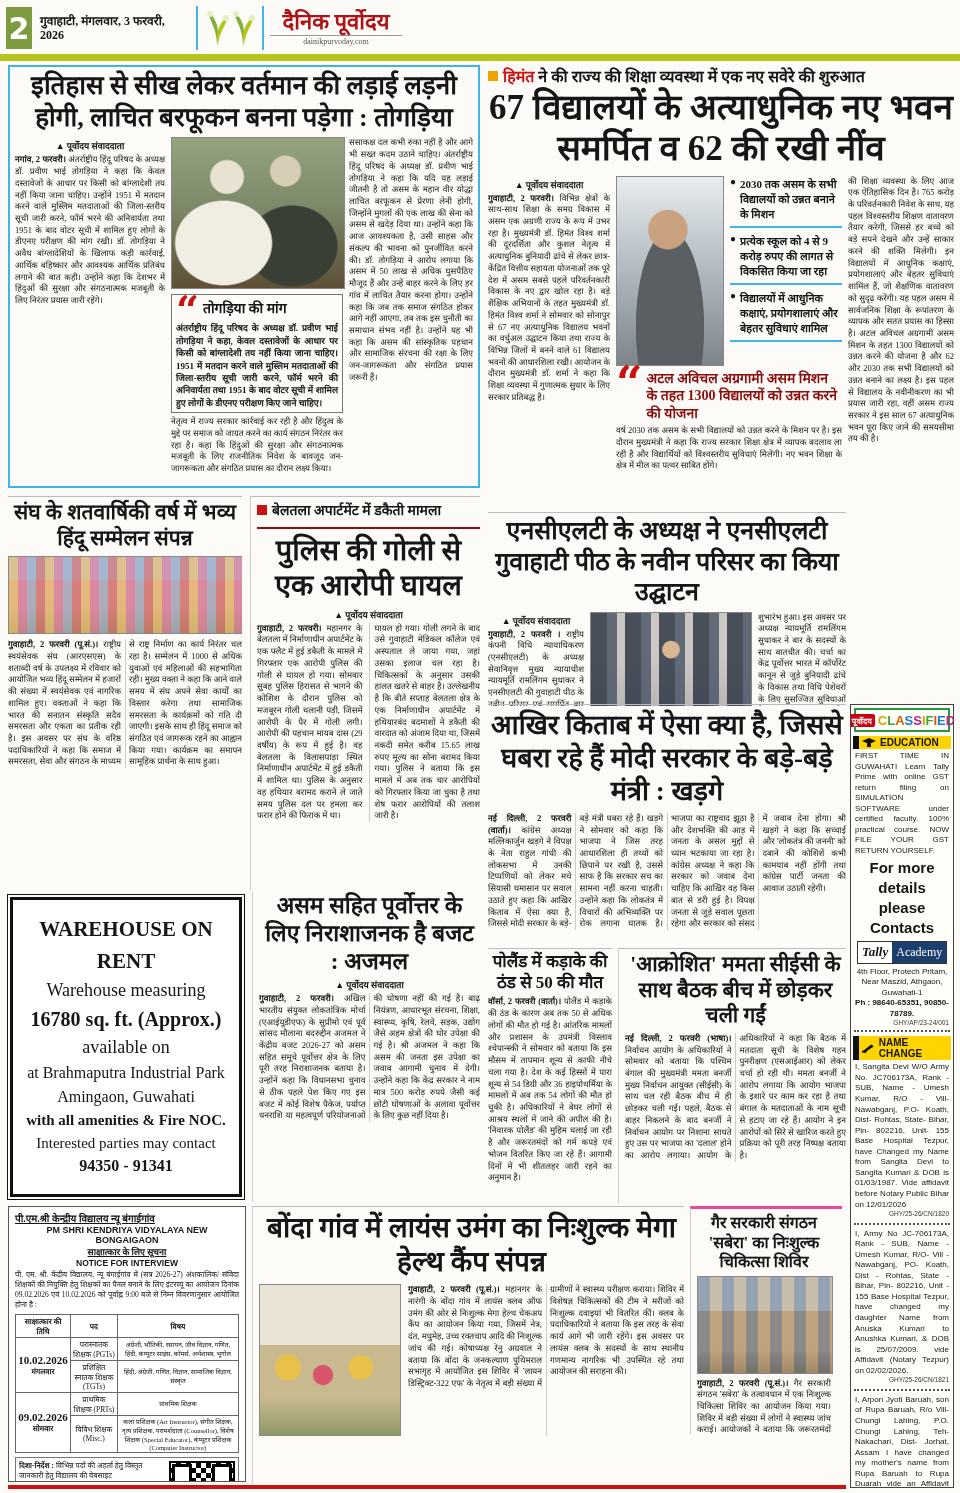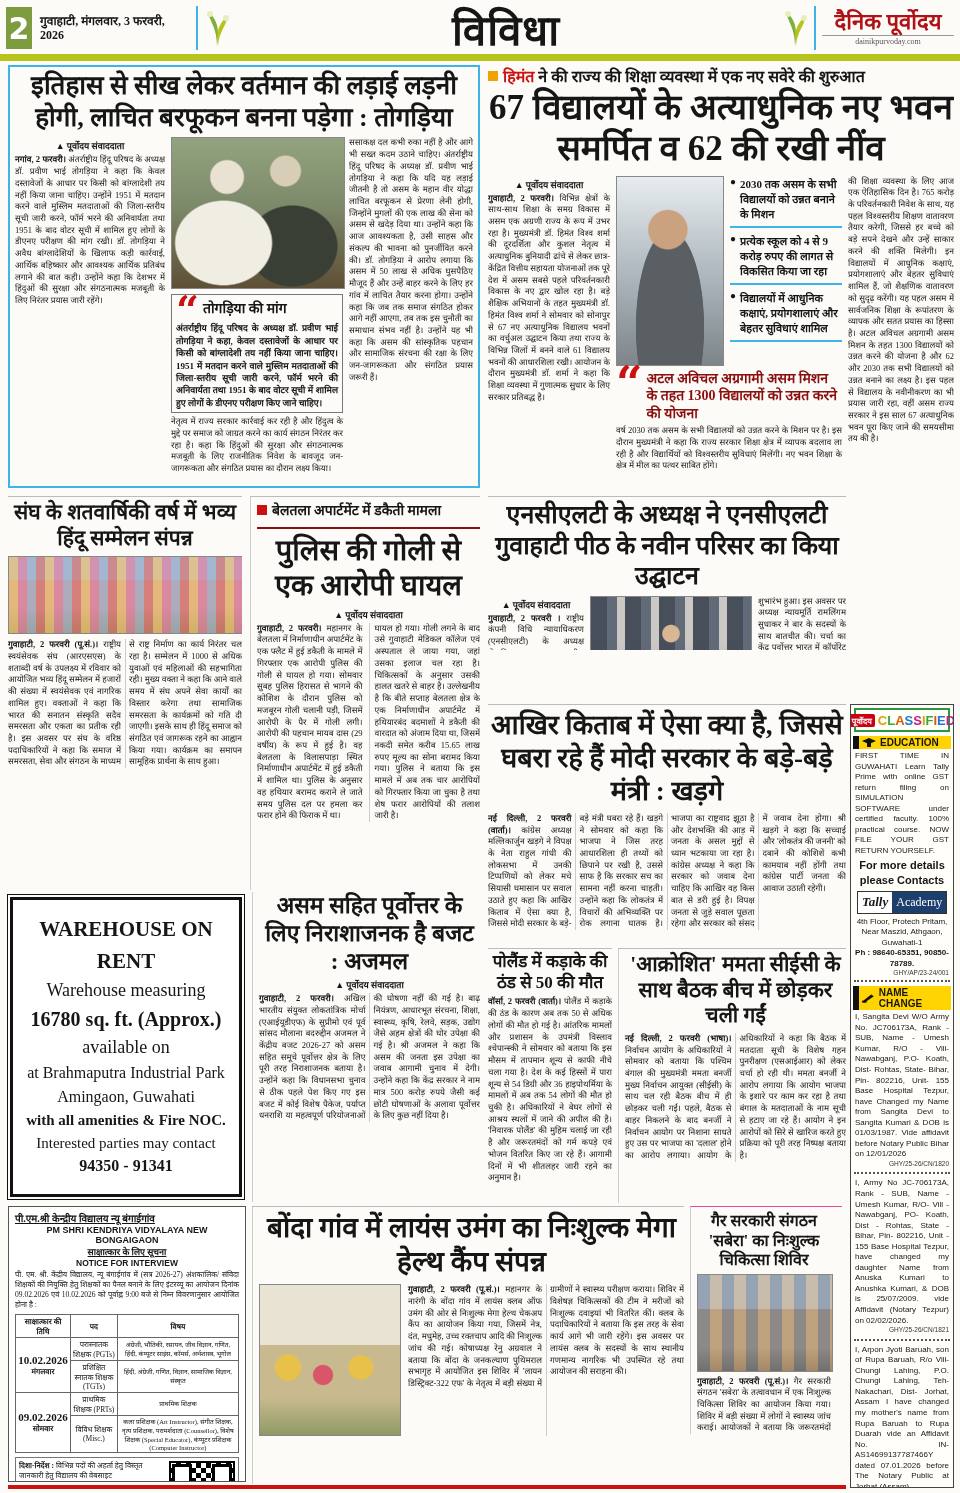--- a/index.html
+++ b/index.html
@@ -100,23 +100,20 @@
   <div class="abs hdr" style="left:6px;top:4px;width:948px;height:48px;">
     <div class="pageno">2</div>
     <div class="hdr-date">गुवाहाटी, मंगलवार, 3 फरवरी, 2026</div>
     <div class="vline"></div>
     <svg class="leaf" viewBox="0 0 26 40">
       <path d="M13 38 C13 20 6 14 4 4 C12 10 14 18 14 26 Z" fill="#7faf3c"></path>
       <path d="M14 38 C15 24 22 18 24 8 C16 14 13 22 13 30 Z" fill="#b6c41c"></path>
       <circle cx="6" cy="6" r="3" fill="#e4efc0"></circle>
         <circle cx="22" cy="10" r="3" fill="#e4efc0"></circle>
     </svg>
-    <div style="flex:1;text-align:center;">
-      <span class="masthead">विविधा</span>
-    </div>
     <svg class="leaf" viewBox="0 0 26 40">
       <path d="M13 38 C13 20 6 14 4 4 C12 10 14 18 14 26 Z" fill="#7faf3c"></path>
       <path d="M14 38 C15 24 22 18 24 8 C16 14 13 22 13 30 Z" fill="#b6c41c"></path>
       <circle cx="6" cy="6" r="3" fill="#e4efc0"></circle>
         <circle cx="22" cy="10" r="3" fill="#e4efc0"></circle>
     </svg>
     <div class="vline"></div>
     <div style="width:132px;">
       <div class="brand">दैनिक पूर्वोदय</div>
       <div class="brand-site">dainikpurvoday.com</div>
@@ -208,21 +205,21 @@
     </div>
     <div class="hl" style="font-size:29px;margin:4px 0;">पुलिस की गोली से एक आरोपी घायल</div>
     <div class="byline">▲ पूर्वोदय संवाददाता</div>
     <div style="display:flex;gap:6px;">
       <div class="bodytxt" style="flex:1;"><span class="dl">गुवाहाटी, 2 फरवरी।</span>
         <span>महानगर के बेलतला में निर्माणाधीन अपार्टमेंट के एक फ्लैट में हुई डकैती के मामले में गिरफ्तार एक आरोपी पुलिस की गोली से घायल हो गया। सोमवार सुबह पुलिस हिरासत से भागने की कोशिश के दौरान पुलिस को मजबूरन गोली चलानी पड़ी, जिसमें आरोपी के पैर में गोली लगी। आरोपी की पहचान मायब दास (29 वर्षीय) के रूप में हुई है। वह बेलतला के विलासपाड़ा स्थित निर्माणाधीन अपार्टमेंट में हुई डकैती में शामिल था। पुलिस के अनुसार वह हथियार बरामद कराने ले जाते समय पुलिस दल पर हमला कर फरार होने की फिराक में था।</span></div>
       <div class="bodytxt" style="flex:1;border-left:1px solid #ccc;padding-left:5px;">घायल हो गया। गोली लगने के बाद उसे गुवाहाटी मेडिकल कॉलेज एवं अस्पताल ले जाया गया, जहां उसका इलाज चल रहा है। चिकित्सकों के अनुसार उसकी हालत खतरे से बाहर है। उल्लेखनीय है कि बीते सप्ताह बेलतला क्षेत्र के एक निर्माणाधीन अपार्टमेंट में हथियारबंद बदमाशों ने डकैती की वारदात को अंजाम दिया था, जिसमें नकदी समेत करीब 15.65 लाख रुपए मूल्य का सोना बरामद किया गया। पुलिस ने बताया कि इस मामले में अब तक चार आरोपियों को गिरफ्तार किया जा चुका है तथा शेष फरार आरोपियों की तलाश जारी है।</div>
     </div>
   </div>
 
-  <div class="abs" style="left:488px;top:496px;width:358px;height:154px;overflow:hidden;border-top:1px solid #bbb;padding-top:3px;">
+  <div class="abs" style="left:488px;top:512px;width:358px;height:194px;overflow:hidden;border-top:1px solid #bbb;padding-top:3px;">
     <div class="hl" style="font-size:25px;">एनसीएलटी के अध्यक्ष ने एनसीएलटी गुवाहाटी पीठ के नवीन परिसर का किया उद्घाटन</div>
     <div style="display:flex;gap:6px;margin-top:4px;">
       <div style="width:96px;">
         <div class="byline">▲ पूर्वोदय संवाददाता</div>
         <div class="bodytxt"><span class="dl">गुवाहाटी, 2 फरवरी ।</span>
           <span>राष्ट्रीय कंपनी विधि न्यायाधिकरण (एनसीएलटी) के अध्यक्ष सेवानिवृत्त मुख्य न्यायाधीश न्यायमूर्ति रामलिंगम सुधाकर ने एनसीएलटी की गुवाहाटी पीठ के नवीन परिसर एवं समर्पित बार रूम का सोमवार को विधिवत उद्घाटन किया। कार्यक्रम का शुभारंभ पारंपरिक दीप प्रज्वलन से हुआ, जिसमें एनसीएलटी के अधिकारियों एवं बार के सदस्यों ने भाग लिया। मंगलाचरण की ध्वनि के बीच नवीन परिसर का लोकार्पण हुआ।</span></div>
       </div>
       <div class="ph ph-nclt" style="width:160px;height:122px;"></div>
       <div style="flex:1;">
         <div class="bodytxt">शुभारंभ हुआ। इस अवसर पर अध्यक्ष न्यायमूर्ति रामलिंगम सुधाकर ने बार के सदस्यों के साथ बातचीत की। चर्चा का केंद्र पूर्वोत्तर भारत में कॉर्पोरेट कानून से जुड़े बुनियादी ढांचे के विकास तथा विधि पेशेवरों के लिए सुसज्जित सुविधाओं के महत्व पर रहा। न्यायालयीन कार्यवाही के डिजिटलीकरण, गुवाहाटी के न्यायिक परिदृश्य तथा क्षेत्रीय विकास की संभावनाओं पर भी चर्चा हुई। अंत में सभी अतिथियों ने नवीन परिसर का भ्रमण किया तथा बार के साथ संवाद कार्यक्रम का समापन हुआ।</div>
@@ -242,21 +239,21 @@
       <span class="cls-title"><span>C</span><span>L</span><span>A</span><span>S</span><span>S</span><span>I</span><span>F</span><span>I</span><span>E</span><span>D</span></span>
     </div>
     <div class="cls-sec">
       <svg width="14" height="10" viewBox="0 0 14 10">
           <polygon points="7,0 14,3 7,6 0,3" fill="#111"></polygon>
           <rect x="5" y="5" width="4" height="4" fill="#111"></rect>
         </svg>
       <span>EDUCATION</span>
     </div>
     <div class="cls-body">FIRST TIME IN GUWAHATI Learn Tally Prime with online GST return filing on SIMULATION SOFTWARE under certified faculty. 100% practical course. NOW FILE YOUR GST RETURN YOURSELF.</div>
-    <div class="cls-body" style="text-align:center;font-weight:bold;font-size:11px;margin-top:2px;">For more details please Contacts</div>
+    <div class="cls-body" style="text-align:center;font-weight:bold;font-size:15px;margin-top:2px;">For more details please Contacts</div>
     <div class="tally">
       <span class="tally-l">Tally</span>
       <span class="tally-r">Academy</span>
     </div>
     <div class="cls-body" style="text-align:center;">4th Floor, Protech Pritam, Near Maszid, Athgaon, Guwahati-1</div>
     <div class="cls-body" style="text-align:center;font-weight:bold;">Ph : 98640-65351,  90850-78789.</div>
     <span class="cls-code" style="padding-right:4px;">GHY/AP/23-24/001</span>
     <div class="dotted"></div>
     <div class="cls-sec">
       <svg width="14" height="9" viewBox="0 0 14 9">
@@ -351,21 +348,21 @@
 
   <div class="abs" style="left:252px;top:1206px;width:432px;height:278px;overflow:hidden;border-top:1px solid #bbb;border-left:1px solid #ccc;padding:4px 0 0 6px;">
     <div class="hl" style="font-size:28px;">बोंदा गांव में लायंस उमंग का निःशुल्क मेगा हेल्थ कैंप संपन्न</div>
     <div style="display:flex;gap:7px;margin-top:5px;">
       <div class="ph ph-lions" style="width:140px;height:150px;"></div>
       <div class="bodytxt cols2" style="flex:1;"><span class="dl">गुवाहाटी, 2 फरवरी (पू.सं.)।</span>
         <span>महानगर के नारंगी के बोंदा गांव में लायंस क्लब ऑफ उमंग की ओर से निःशुल्क मेगा हेल्थ चेकअप कैंप का आयोजन किया गया, जिसमें नेत्र, दंत, मधुमेह, उच्च रक्तचाप आदि की निःशुल्क जांच की गई। कोषाध्यक्ष रेनु अग्रवाल ने बताया कि बोंदा के जनकल्याण पुथिमराल सभागृह में आयोजित इस शिविर में 'लायन डिस्ट्रिक्ट-322 एफ' के नेतृत्व में बड़ी संख्या में ग्रामीणों ने स्वास्थ्य परीक्षण कराया। शिविर में विशेषज्ञ चिकित्सकों की टीम ने मरीजों को निःशुल्क दवाइयां भी वितरित कीं। क्लब के पदाधिकारियों ने बताया कि इस तरह के सेवा कार्य आगे भी जारी रहेंगे। इस अवसर पर लायंस क्लब के सदस्यों के साथ स्थानीय गणमान्य नागरिक भी उपस्थित रहे तथा आयोजन की सराहना की।</span></div>
     </div>
   </div>
 
-  <div class="abs" style="left:690px;top:1206px;width:152px;height:228px;overflow:hidden;border-top:1px solid #ec4899;border-left:1px solid #ccc;padding:4px 11px 0 6px;">
+  <div class="abs" style="left:690px;top:1206px;width:152px;height:228px;overflow:hidden;border-top:3px solid #ec4899;border-left:1px solid #ccc;padding:4px 11px 0 6px;">
     <div class="hl" style="font-size:16px;">गैर सरकारी संगठन 'सबेरा' का निःशुल्क चिकित्सा शिविर</div>
     <div class="ph ph-sabera" style="width:100%;height:96px;margin:4px 0;"></div>
     <div class="bodytxt"><span class="dl">गुवाहाटी, 2 फरवरी (पू.सं.)।</span>
       <span>गैर सरकारी संगठन 'सबेरा' के तत्वावधान में एक निःशुल्क चिकित्सा शिविर का आयोजन किया गया। शिविर में बड़ी संख्या में लोगों ने स्वास्थ्य जांच कराई। आयोजकों ने बताया कि जरूरतमंदों को निःशुल्क दवाइयां वितरित की गईं तथा भविष्य में भी ऐसे शिविर आयोजित किए जाएंगे। इस अवसर पर चिकित्सकों की टीम के साथ संगठन के स्वयंसेवक भी उपस्थित रहे।</span></div>
   </div>
 
   <div class="abs" style="left:8px;top:1485px;width:838px;height:4px;background:#cc1111;"></div>
 
 </div>
 

